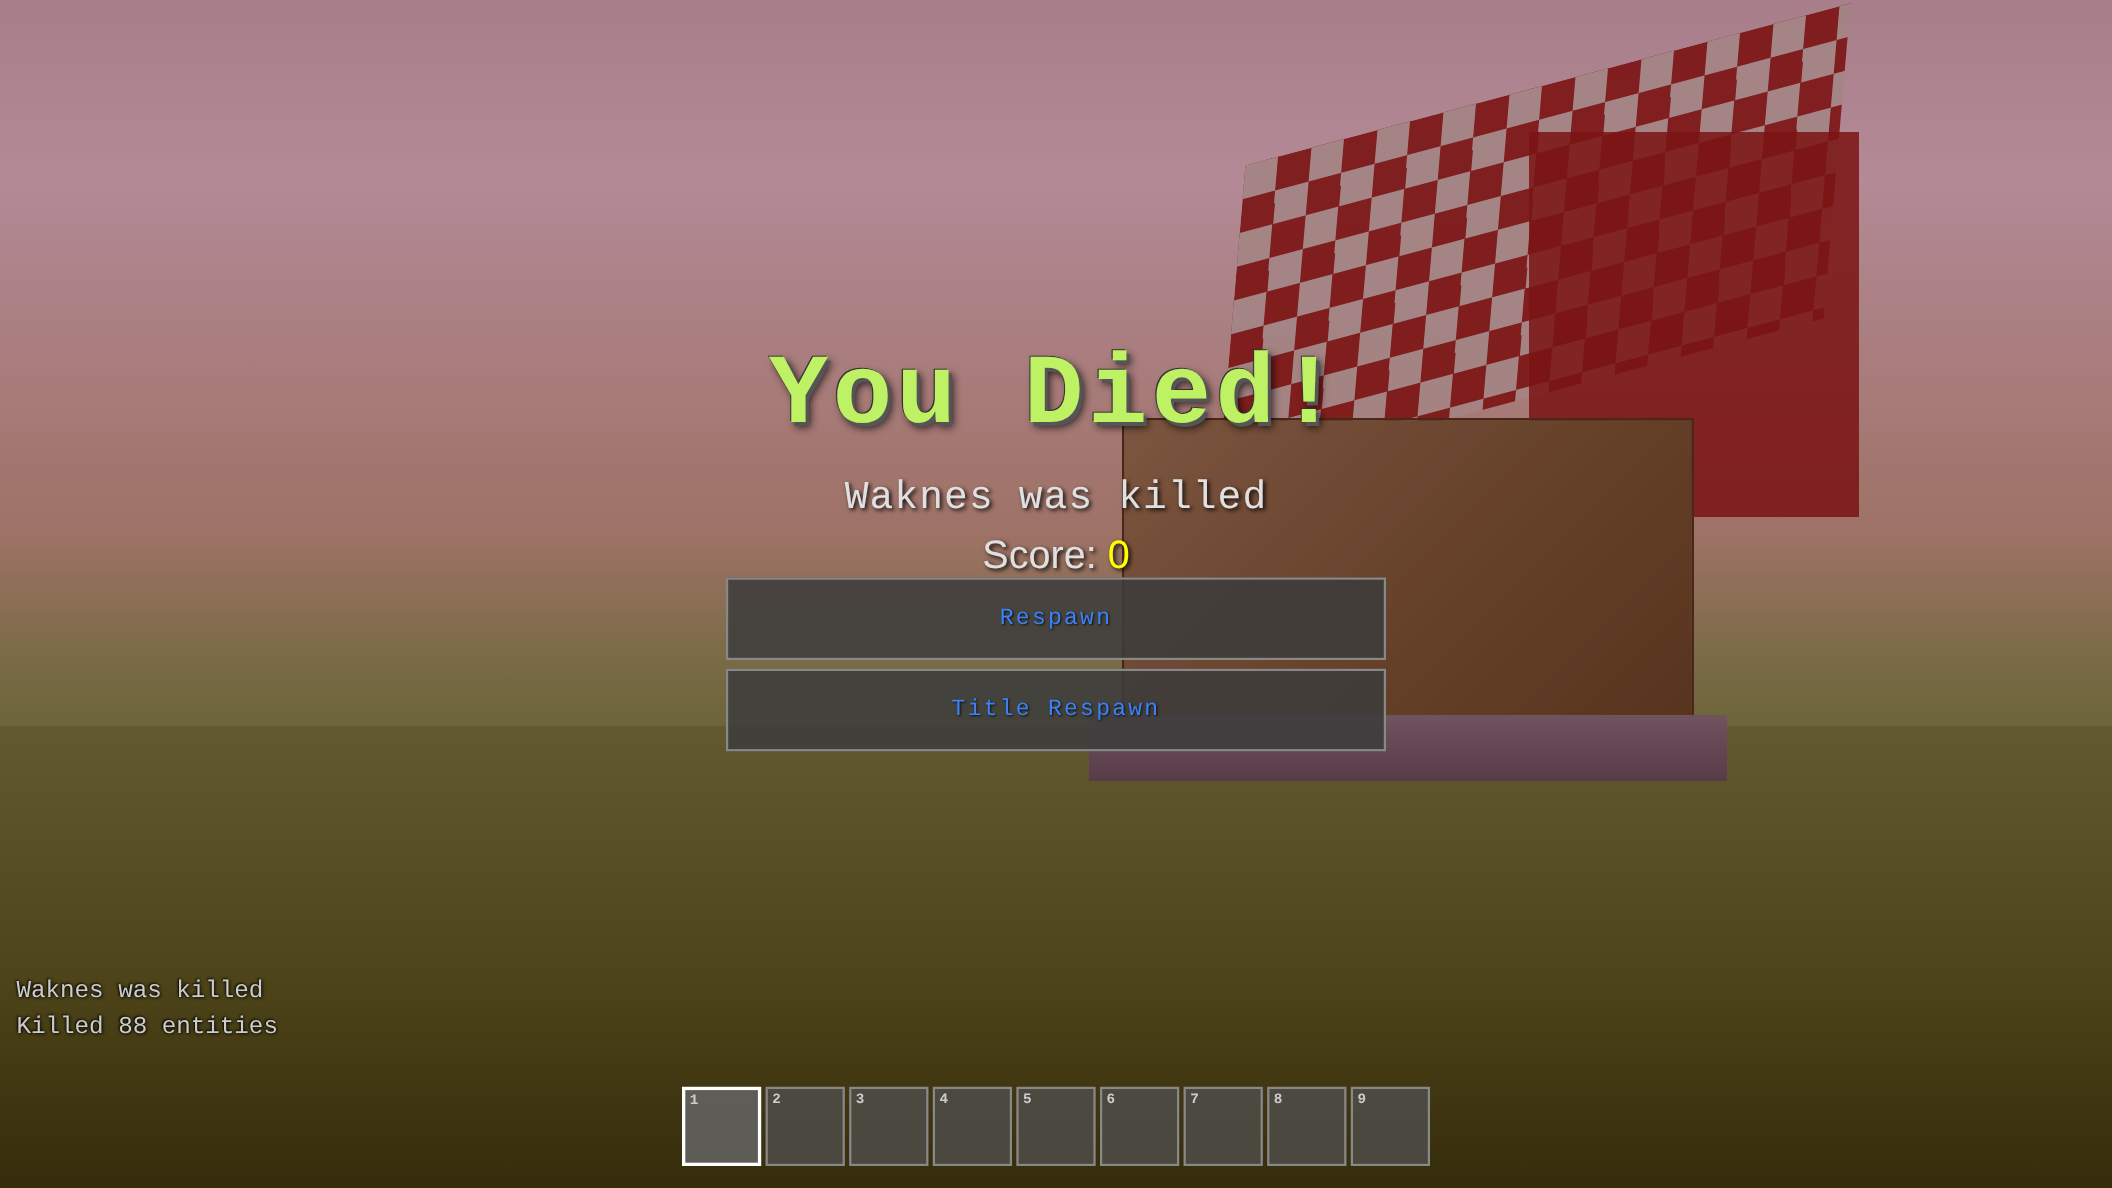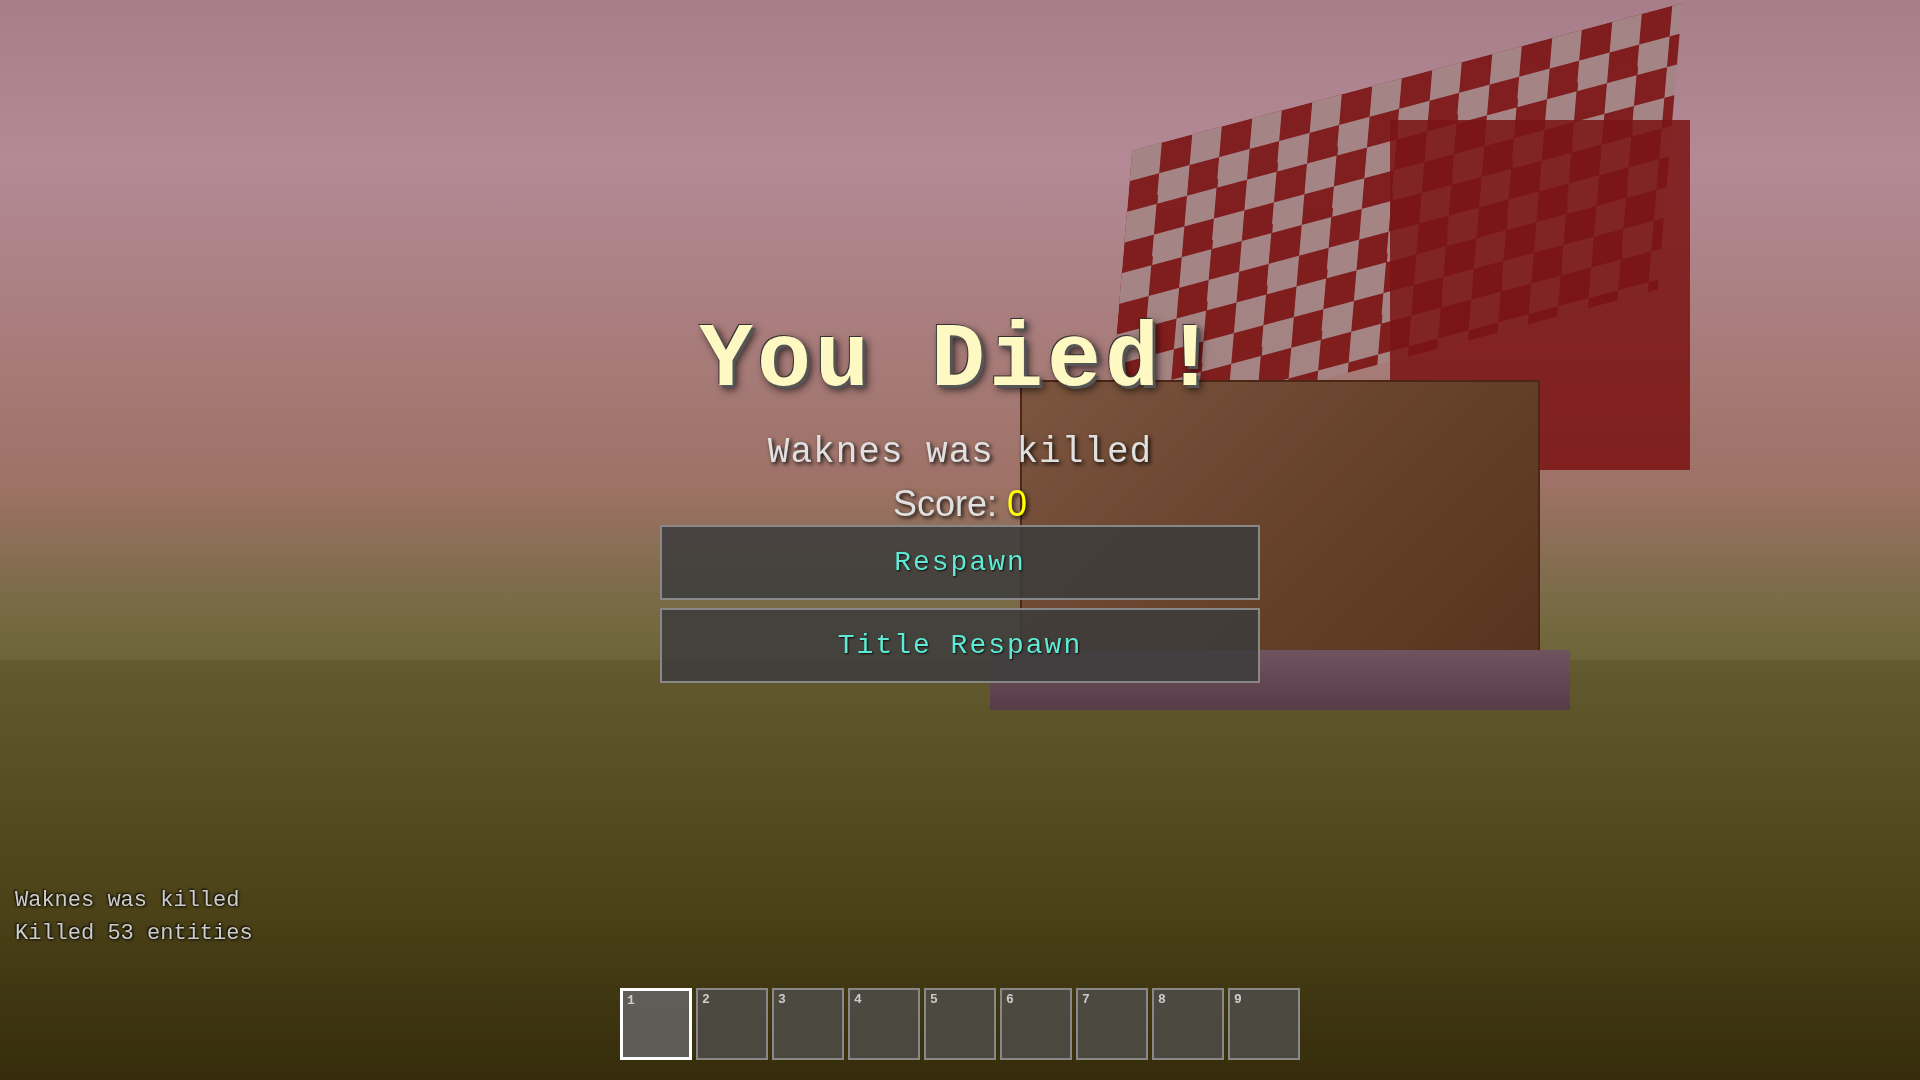--- a/index.html
+++ b/index.html
@@ -153,21 +153,21 @@
       display: flex;
       flex-direction: column;
       align-items: center;
       justify-content: center;
       padding-bottom: 80px;
     }
 
     #you-died-title {
       font-size: 90px;
       font-weight: bold;
-      color: #fef9c3;
+      color: #bef264;
       text-shadow:
         3px 3px 0 #555,
         -1px -1px 0 #333,
         4px 4px 8px rgba(0,0,0,0.8);
       letter-spacing: 4px;
       font-family: 'Courier New', monospace;
       margin-bottom: 20px;
     }
 
     #death-message {
@@ -188,22 +188,22 @@
 
     #score-value {
       color: #ffff00;
     }
 
     .death-button {
       width: 600px;
       height: 75px;
       background: rgba(60, 60, 60, 0.85);
       border: 2px solid #888;
-      color: #5eead4;
-      font-size: 28px;
+      color: #3b82f6;
+      font-size: 21px;
       font-family: 'Courier New', monospace;
       letter-spacing: 2px;
       cursor: pointer;
       display: flex;
       align-items: center;
       justify-content: center;
       margin-bottom: 8px;
       text-shadow: 1px 1px 2px rgba(0,0,0,0.8);
       transition: background 0.1s;
     }
@@ -246,21 +246,21 @@
     <span id="score-value">0</span>
   </div>
 
   <button class="death-button">Respawn</button>
 
   <button class="death-button">Title Respawn</button>
 </div>
 
 <div id="chat-log">
   <div>Waknes was killed</div>
-  <div>Killed 53 entities</div>
+  <div>Killed 88 entities</div>
 </div>
 
 <div id="hotbar">
   <div class="hotbar-slot active">
     <span class="slot-number">1</span>
   </div>
   <div class="hotbar-slot">
     <span class="slot-number">2</span>
   </div>
   <div class="hotbar-slot">

